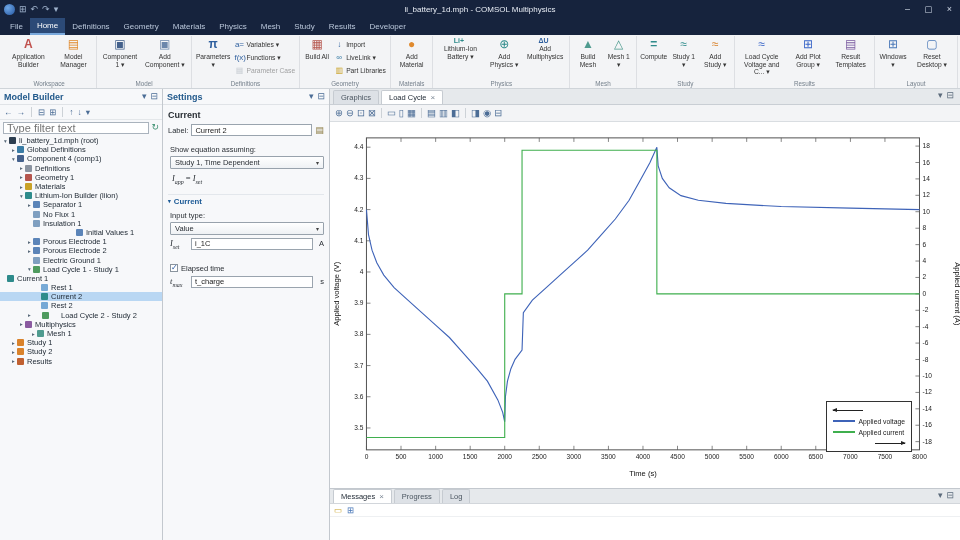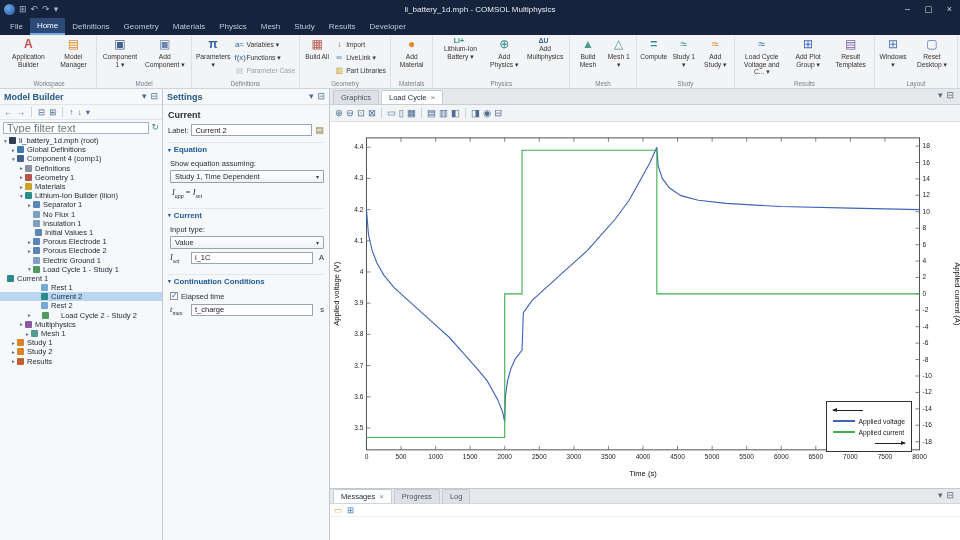--- a/index.html
+++ b/index.html
@@ -370,21 +370,21 @@
           <div class="trow" style="padding-left: 26px;">
             <span class="tarrow"></span>
             <span class="ticn" style="background: rgb(127, 159, 192);"></span>
             <span class="tlabel">No Flux 1</span>
           </div>
           <div class="trow" style="padding-left: 26px; text-align: right;">
             <span class="tarrow"></span>
             <span class="ticn" style="background: rgb(127, 159, 192);"></span>
             <span class="tlabel">Insulation 1</span>
           </div>
-          <div class="trow" style="padding-left: 28px;">
+          <div class="trow" style="padding-left: 44px; margin-left: 25px;">
             <span class="tarrow"></span>
             <span class="ticn" style="background: rgb(91, 132, 184);"></span>
             <span class="tlabel">Initial Values 1</span>
           </div>
           <div class="trow" style="padding-left: 26px;">
             <span class="tarrow">▸</span>
             <span class="ticn" style="background: rgb(91, 132, 184);"></span>
             <span class="tlabel">Porous Electrode 1</span>
           </div>
           <div class="trow" style="padding-left: 26px;">
@@ -425,21 +425,21 @@
           <div class="trow" style="padding-left: 26px; gap: 9px;">
             <span class="tarrow">▸</span>
             <span class="ticn" style="background: rgb(79, 155, 95);"></span>
             <span class="tlabel">Load Cycle 2 - Study 2</span>
           </div>
           <div class="trow" style="padding-left: 18px;">
             <span class="tarrow">▸</span>
             <span class="ticn" style="background: rgb(138, 90, 160);"></span>
             <span class="tlabel">Multiphysics</span>
           </div>
-          <div class="trow" style="padding-left: 24px;">
+          <div class="trow" style="padding-left: 30px;">
             <span class="tarrow">▸</span>
             <span class="ticn" style="background: rgb(79, 155, 143);"></span>
             <span class="tlabel">Mesh 1</span>
           </div>
           <div class="trow" style="padding-left: 10px;">
             <span class="tarrow">▸</span>
             <span class="ticn" style="background: rgb(217, 130, 43);"></span>
             <span class="tlabel">Study 1</span>
           </div>
           <div class="trow" style="padding-left: 10px;">
@@ -465,23 +465,20 @@
       </div>
       <div class="scontent">
         <div class="snode">Current</div>
         <div class="srow">
           <span class="slab">Label:</span>
           <input class="sinput" value="Current 2" style="">
           <span class="mico">▤</span>
         </div>
 
         <div class="ssec">
-          <div class="ssech">
-            <span>Equation</span>
-          </div>
           <div class="ssecb">
             <div class="scap">Show equation assuming:</div>
             <div class="sselect">
               <span>Study 1, Time Dependent</span>
             </div>
             <div class="seq">
               <span>I</span><sub>app</sub><span class="seqop">=</span><span>I</span><sub>set</sub>
             </div>
           </div>
         </div>
@@ -497,23 +494,20 @@
             </div>
             <div class="srow">
               <span class="fsym"><span>I</span><sub>set</sub></span>
               <input class="sinput" value="i_1C" style="">
               <span class="funit">A</span>
             </div>
           </div>
         </div>
 
         <div class="ssec">
-          <div class="ssech">
-            <span>Continuation Conditions</span>
-          </div>
           <div class="ssecb">
             <div class="srow">
               <span class="cbx checked"></span>
               <span>Elapsed time</span>
             </div>
             <div class="srow">
               <span class="fsym"><span>t</span><sub>max</sub></span>
               <input class="sinput" value="t_charge" style="">
               <span class="funit">s</span>
             </div>

